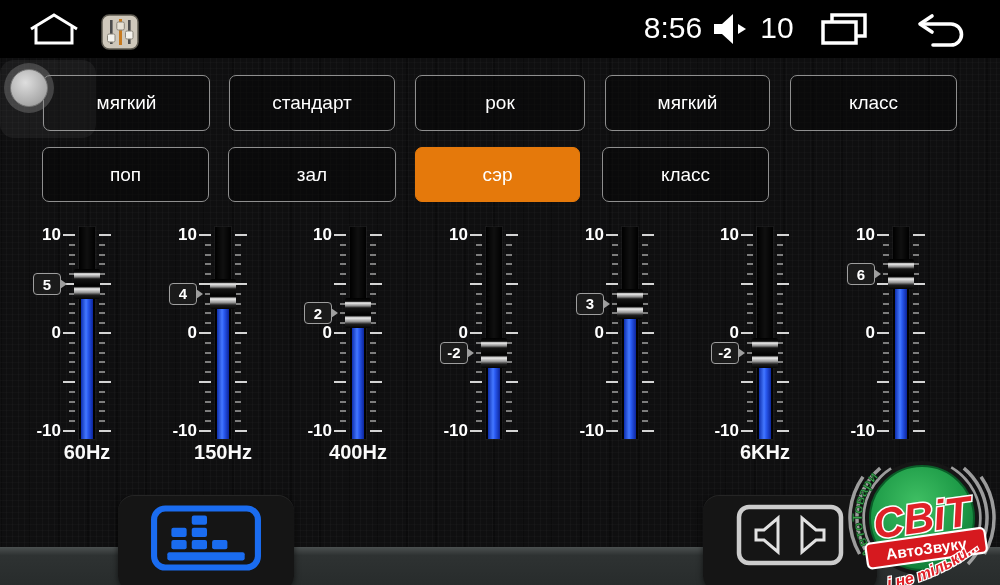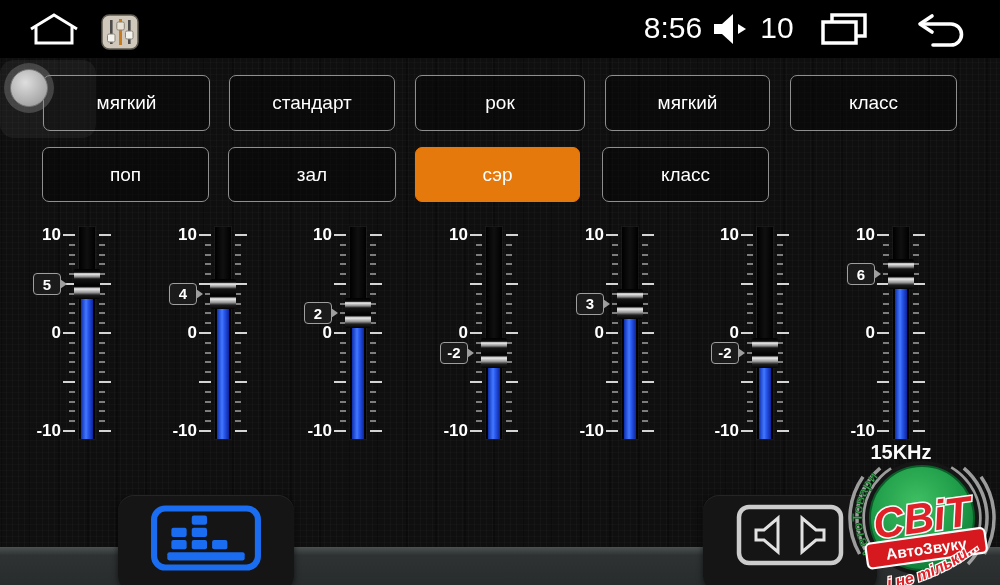--- a/index.html
+++ b/index.html
@@ -153,20 +153,21 @@
         </div>
     <div class="scale-label s-max" style="top: 0px;">10</div>
     <div class="scale-label s-mid" style="top: 98px;">0</div>
     <div class="scale-label s-min" style="top: 196px;">-10</div>
     <div class="track"></div>
     <div class="fill" style="top: 72px; height: 142px;"></div>
     <div class="thumb" style="top: 44px;"></div>
     <div class="badge" style="top: 48px;">
           <span class="badge-text">5</span>
         </div>
+    <div class="freq">60Hz</div>
   </div>
       <div class="eq-col" style="left: 155px;">
     <div class="ticks">
           <div class="tick long" style="left: 44px; width: 12px; top: 205px;"></div>
           <div class="tick long" style="left: 80px; width: 12px; top: 205px;"></div>
           <div class="tick" style="left: 50px; width: 6px; top: 195.2px;"></div>
           <div class="tick" style="left: 80px; width: 6px; top: 195.2px;"></div>
           <div class="tick" style="left: 50px; width: 6px; top: 185.4px;"></div>
           <div class="tick" style="left: 80px; width: 6px; top: 185.4px;"></div>
           <div class="tick" style="left: 50px; width: 6px; top: 175.6px;"></div>
@@ -208,20 +209,21 @@
         </div>
     <div class="scale-label s-max" style="top: 0px;">10</div>
     <div class="scale-label s-mid" style="top: 98px;">0</div>
     <div class="scale-label s-min" style="top: 196px;">-10</div>
     <div class="track"></div>
     <div class="fill" style="top: 81.8px; height: 132.2px;"></div>
     <div class="thumb" style="top: 53.8px;"></div>
     <div class="badge" style="top: 57.8px;">
           <span class="badge-text">4</span>
         </div>
+    <div class="freq">150Hz</div>
   </div>
       <div class="eq-col" style="left: 290px;">
     <div class="ticks">
           <div class="tick long" style="left: 44px; width: 12px; top: 205px;"></div>
           <div class="tick long" style="left: 80px; width: 12px; top: 205px;"></div>
           <div class="tick" style="left: 50px; width: 6px; top: 195.2px;"></div>
           <div class="tick" style="left: 80px; width: 6px; top: 195.2px;"></div>
           <div class="tick" style="left: 50px; width: 6px; top: 185.4px;"></div>
           <div class="tick" style="left: 80px; width: 6px; top: 185.4px;"></div>
           <div class="tick" style="left: 50px; width: 6px; top: 175.6px;"></div>
@@ -263,20 +265,21 @@
         </div>
     <div class="scale-label s-max" style="top: 0px;">10</div>
     <div class="scale-label s-mid" style="top: 98px;">0</div>
     <div class="scale-label s-min" style="top: 196px;">-10</div>
     <div class="track"></div>
     <div class="fill" style="top: 101.4px; height: 112.6px;"></div>
     <div class="thumb" style="top: 73.4px;"></div>
     <div class="badge" style="top: 77.4px;">
           <span class="badge-text">2</span>
         </div>
+    <div class="freq">400Hz</div>
   </div>
       <div class="eq-col" style="left: 426px;">
     <div class="ticks">
           <div class="tick long" style="left: 44px; width: 12px; top: 205px;"></div>
           <div class="tick long" style="left: 80px; width: 12px; top: 205px;"></div>
           <div class="tick" style="left: 50px; width: 6px; top: 195.2px;"></div>
           <div class="tick" style="left: 80px; width: 6px; top: 195.2px;"></div>
           <div class="tick" style="left: 50px; width: 6px; top: 185.4px;"></div>
           <div class="tick" style="left: 80px; width: 6px; top: 185.4px;"></div>
           <div class="tick" style="left: 50px; width: 6px; top: 175.6px;"></div>
@@ -428,20 +431,21 @@
         </div>
     <div class="scale-label s-max" style="top: 0px;">10</div>
     <div class="scale-label s-mid" style="top: 98px;">0</div>
     <div class="scale-label s-min" style="top: 196px;">-10</div>
     <div class="track"></div>
     <div class="fill" style="top: 140.6px; height: 73.4px;"></div>
     <div class="thumb" style="top: 112.6px;"></div>
     <div class="badge" style="top: 116.6px;">
           <span class="badge-text">-2</span>
         </div>
+    <div class="freq">6KHz</div>
   </div>
       <div class="eq-col" style="left: 833px;">
     <div class="ticks">
           <div class="tick long" style="left: 44px; width: 12px; top: 205px;"></div>
           <div class="tick long" style="left: 80px; width: 12px; top: 205px;"></div>
           <div class="tick" style="left: 50px; width: 6px; top: 195.2px;"></div>
           <div class="tick" style="left: 80px; width: 6px; top: 195.2px;"></div>
           <div class="tick" style="left: 50px; width: 6px; top: 185.4px;"></div>
           <div class="tick" style="left: 80px; width: 6px; top: 185.4px;"></div>
           <div class="tick" style="left: 50px; width: 6px; top: 175.6px;"></div>
@@ -483,21 +487,20 @@
         </div>
     <div class="scale-label s-max" style="top: 0px;">10</div>
     <div class="scale-label s-mid" style="top: 98px;">0</div>
     <div class="scale-label s-min" style="top: 196px;">-10</div>
     <div class="track"></div>
     <div class="fill" style="top: 62.2px; height: 151.8px;"></div>
     <div class="thumb" style="top: 34.2px;"></div>
     <div class="badge" style="top: 38.2px;">
           <span class="badge-text">6</span>
         </div>
-    <div class="freq">15KHz</div>
   </div>
     </div>
 
   <div class="bottom-strip"></div>
 
   <div class="tab-card" style="left:118px;width:176px">
     <svg width="112" height="68" viewBox="0 0 110 66">
       <rect x="4" y="4" width="102" height="58" rx="11" fill="none" stroke="#1a6cf0" stroke-width="6"></rect>
       <rect x="17" y="47" width="76" height="8" rx="2" fill="#1a6cf0"></rect>
       <rect x="21" y="35" width="15" height="9" rx="2" fill="#1a6cf0"></rect>

